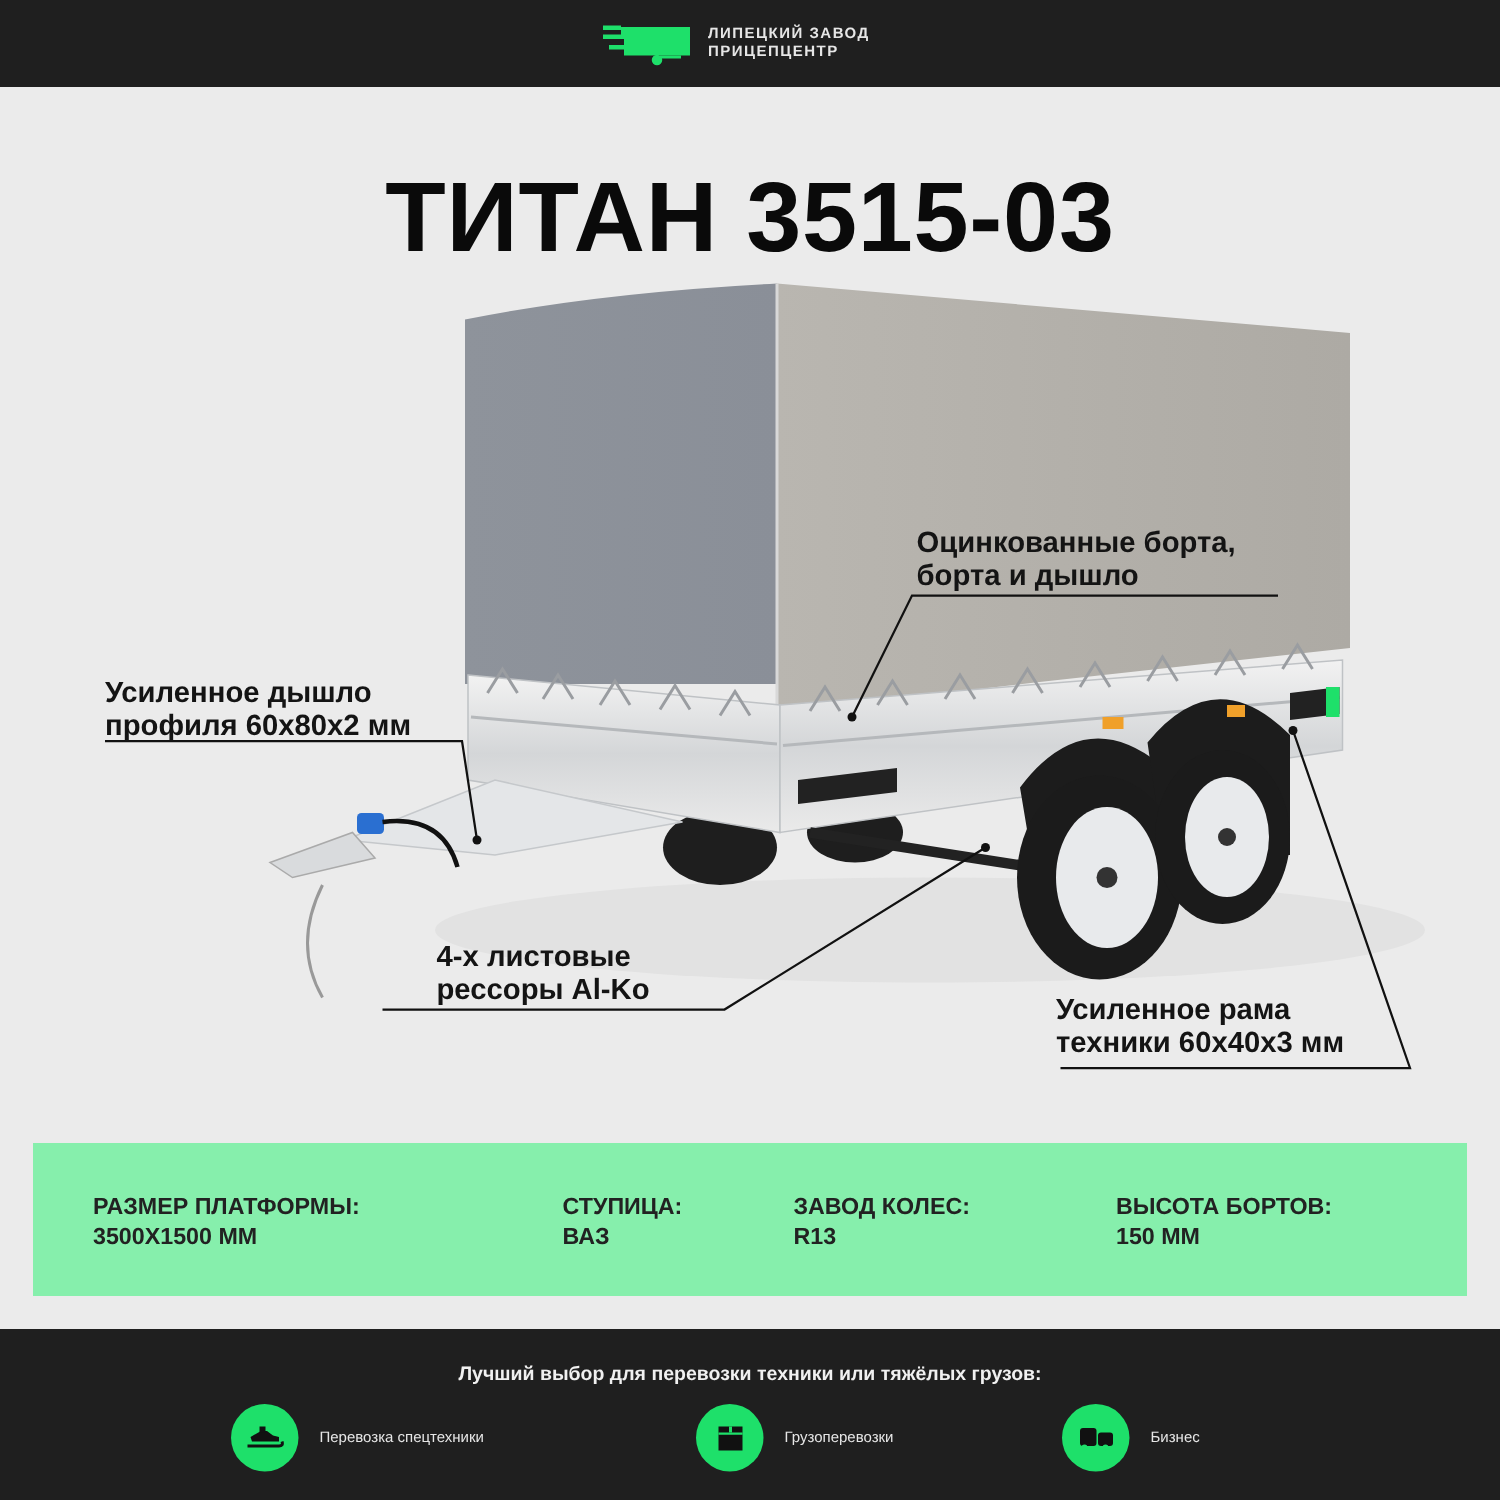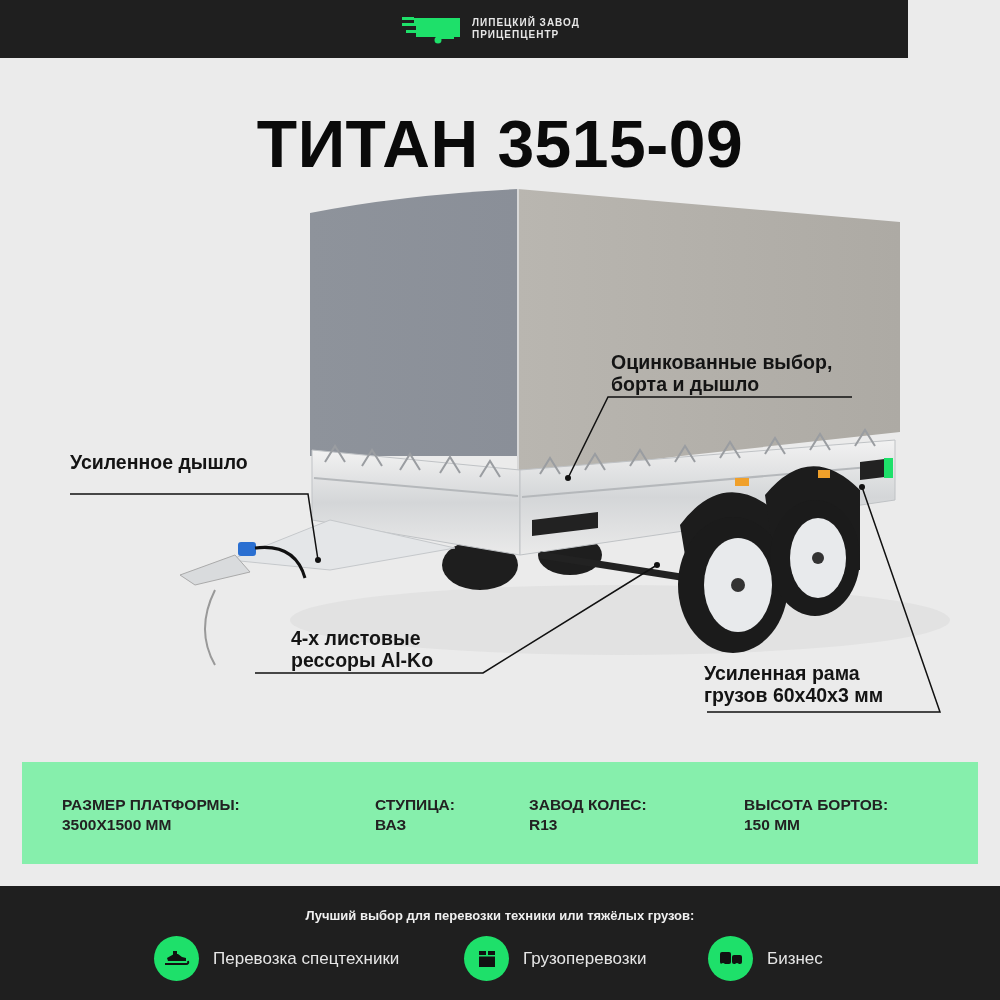--- a/index.html
+++ b/index.html
@@ -1,56 +1,56 @@
 <!DOCTYPE html>
 <html><head>
 <meta charset="utf-8">
 <style>
   * { box-sizing: border-box; margin: 0; padding: 0; }
   html, body { width: 1000px; height: 1000px; overflow: hidden; }
   body { background: #ebebeb; font-family: "Liberation Sans", sans-serif; position: relative; }
 
-  .header { position: absolute; left: 0; top: 0; width: 908px; height: 58px; background: #1f1f1f; }
+  .header { position: absolute; left: 0; top: 0; width: 1000px; height: 58px; background: #1f1f1f; }
   .logo { position: absolute; left: 402px; top: 13px; display: flex; align-items: center; }
   .logo-text { color: #e6e6e6; font-size: 10px; font-weight: bold; letter-spacing: 1px; line-height: 12px; margin-left: 10px; }
 
   .title { position: absolute; left: 0; width: 1000px; top: 106px; text-align: center; font-size: 66px; font-weight: bold; color: #0a0a0a; letter-spacing: 0.5px; }
 
   .scene { position: absolute; left: 0; top: 0; width: 1000px; height: 760px; }
 
   .callout { position: absolute; font-size: 19.5px; font-weight: bold; color: #141414; line-height: 22px; }
 
   .specs { position: absolute; left: 22px; top: 762px; width: 956px; height: 102px; background: #86efac; }
   .spec { position: absolute; top: 33px; font-size: 15.5px; font-weight: bold; color: #222; line-height: 20px; }
 
   .footer { position: absolute; left: 0; top: 886px; width: 1000px; height: 114px; background: #1f1f1f; }
   .footer-title { position: absolute; left: 0; width: 1000px; top: 22px; text-align: center; color: #f0f0f0; font-size: 13px; font-weight: bold; }
   .feature { position: absolute; top: 50px; display: flex; align-items: center; }
   .feature-circle { width: 45px; height: 45px; border-radius: 50%; background: #1ee06a; display: flex; align-items: center; justify-content: center; }
-  .feature-label { color: #e6e6e6; font-size: 17px; margin-left: 14px; }
+  .feature-label { color: #e6e6e6; font-size: 10px; margin-left: 14px; }
 </style>
 </head>
 <body>
 
 <div class="header">
   <div class="logo">
     <svg width="60" height="32" viewBox="0 0 60 32">
       <polygon points="12,5 58,5 58,24 14,24 14,20 4,20 4,17 14,17 14,13 0,13 0,10 12,10" fill="#1ee06a"></polygon>
       <rect x="0" y="4" width="12" height="3" fill="#1ee06a"></rect>
       <circle cx="36" cy="27" r="3.5" fill="#1ee06a"></circle>
       <rect x="38" y="24" width="14" height="2" fill="#1ee06a"></rect>
     </svg>
     <div class="logo-text">
       <div>ЛИПЕЦКИЙ ЗАВОД</div>
       <div>ПРИЦЕПЦЕНТР</div>
     </div>
   </div>
 </div>
 
-<div class="title">ТИТАН 3515-09</div>
+<div class="title">ТИТАН 3515-03</div>
 
 <svg class="scene" viewBox="0 0 1000 760">
   <defs>
     <linearGradient id="tarpL" x1="0" x2="1">
       <stop offset="0" stop-color="#8e939b"></stop>
       <stop offset="1" stop-color="#8a8f98"></stop>
     </linearGradient>
     <linearGradient id="tarpR" x1="0" x2="1">
       <stop offset="0" stop-color="#b9b6b0"></stop>
       <stop offset="1" stop-color="#adaaa4"></stop>
@@ -126,33 +126,34 @@
   </g>
   <g fill="#111">
     <circle cx="568" cy="478" r="3"></circle>
     <circle cx="318" cy="560" r="3"></circle>
     <circle cx="657" cy="565" r="3"></circle>
     <circle cx="862" cy="487" r="3"></circle>
   </g>
 </svg>
 
 <div class="callout" style="left:611px; top:351px;">
-  <div>Оцинкованные выбор,</div>
+  <div>Оцинкованные борта,</div>
   <div>борта и дышло</div>
 </div>
 <div class="callout" style="left:70px; top:451px;">
   <div>Усиленное дышло</div>
+  <div>профиля 60х80х2 мм</div>
 </div>
 <div class="callout" style="left:255px; top:627px;margin-left:36px;">
   <div>4-х листовые</div>
   <div>рессоры Al-Ko</div>
 </div>
 <div class="callout" style="left:704px; top:662px;">
-  <div>Усиленная рама</div>
-  <div>грузов 60х40х3 мм</div>
+  <div>Усиленное рама</div>
+  <div>техники 60х40х3 мм</div>
 </div>
 
 <div class="specs">
   <div class="spec" style="left:40px;">
     <div>РАЗМЕР ПЛАТФОРМЫ:</div>
     <div>3500Х1500 ММ</div>
   </div>
   <div class="spec" style="left:313px;margin-left:40px;">
     <div>СТУПИЦА:</div>
     <div>ВАЗ</div>

